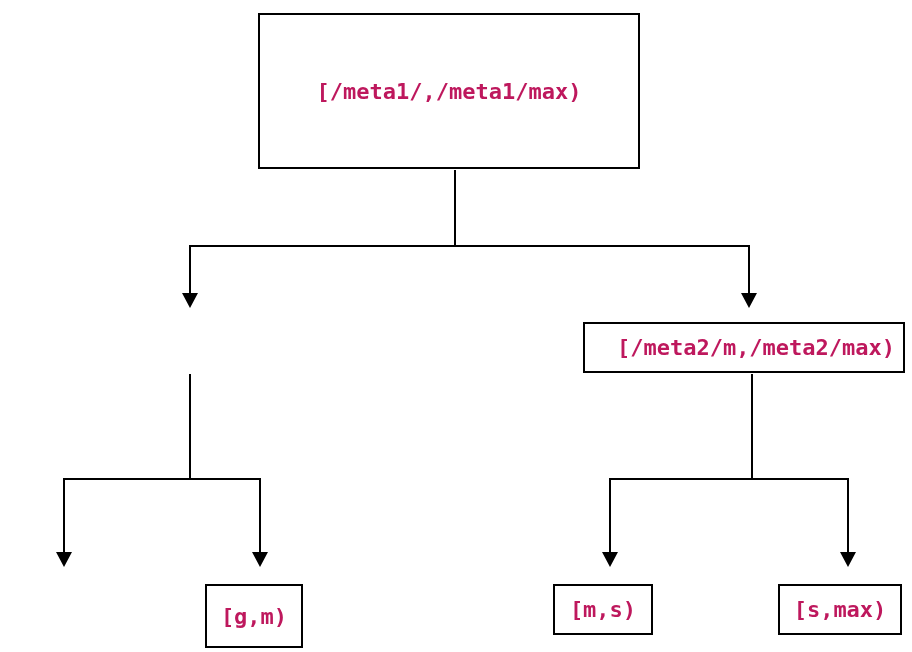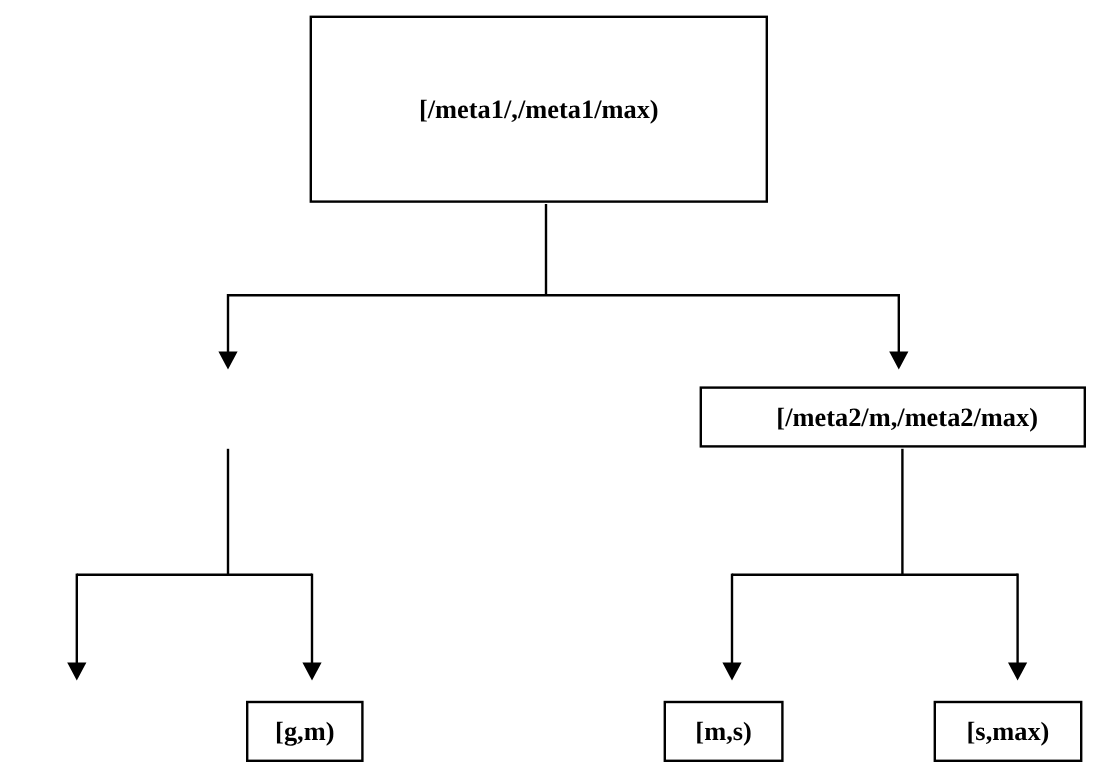--- a/index.html
+++ b/index.html
@@ -20,35 +20,34 @@
     left: 0;
     top: 0;
     width: 912px;
     height: 652px;
   }
   .node {
     position: absolute;
     box-sizing: border-box;
     border: 2px solid #000000;
     background: #ffffff;
-    color: #000000;
+    color: #be185d;
     display: flex;
     align-items: center;
     justify-content: center;
     font-size: 22px;
     font-weight: bold;
     letter-spacing: 0px;
     white-space: nowrap;
-    font-family: Liberation Serif, serif;
   }
   .node-root       { left: 258px; top: 13px;  width: 382px; height: 156px; }
   .node-meta2-left { left: 22px;  top: 322px; width: 323px; height: 51px; }
   .node-meta2-right{ left: 583px; top: 322px; width: 322px; height: 51px; padding-left: 24px; }
   .node-leaf-ag    { left: 9px;   top: 584px; width: 99px;  height: 51px; }
-  .node-leaf-gm    { left: 205px; top: 584px; width: 98px;  height: 51px; }
+  .node-leaf-gm    { left: 205px; top: 584px; width: 98px;  height: 64px; }
   .node-leaf-ms    { left: 553px; top: 584px; width: 100px; height: 51px; }
   .node-leaf-smax  { left: 778px; top: 584px; width: 124px; height: 51px; }
 </style>
 </head>
 <body>
 
 <div class="canvas">
 
   <svg class="edges" viewBox="0 0 912 652" xmlns="http://www.w3.org/2000/svg">
     <g stroke="#000000" stroke-width="2" fill="none">

